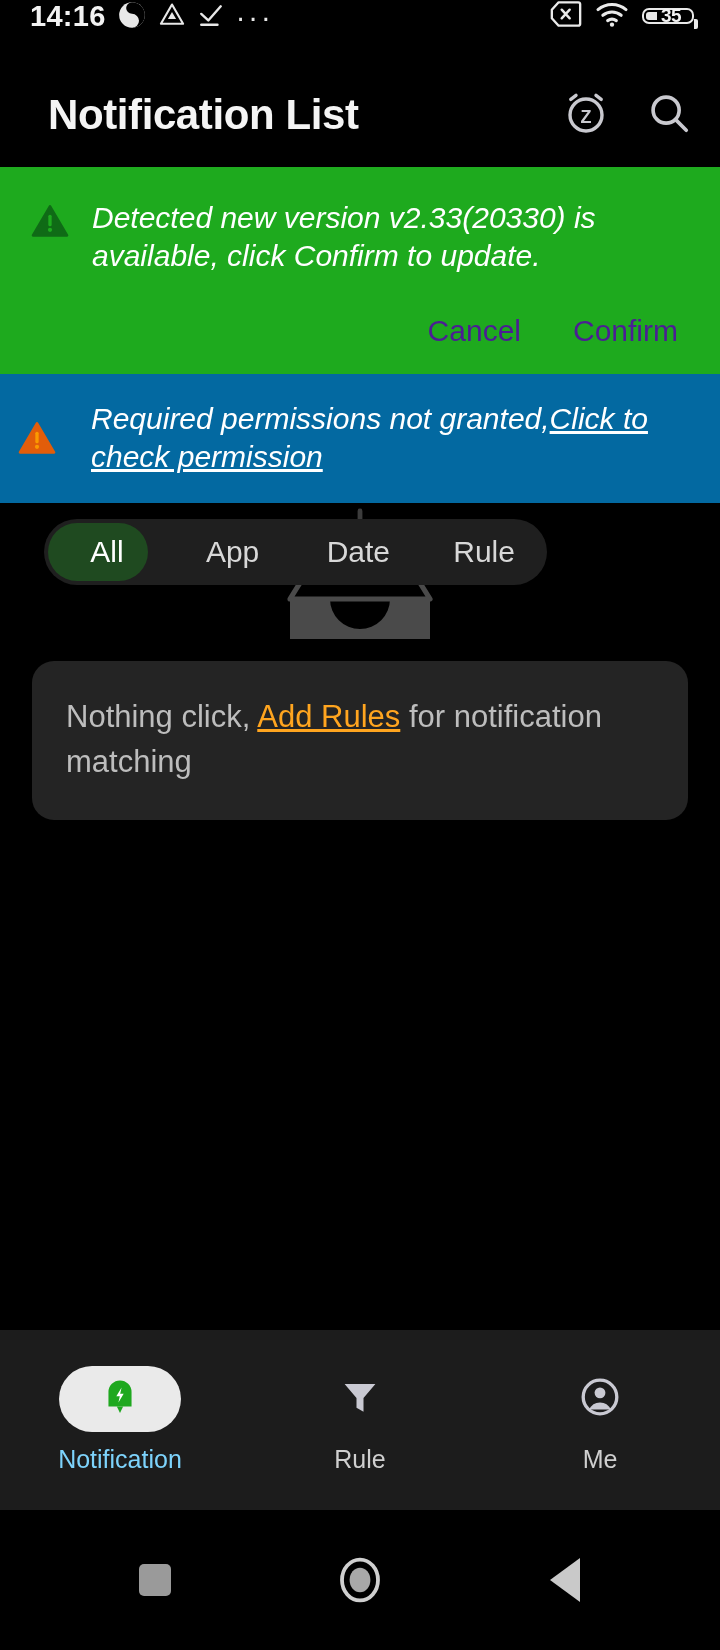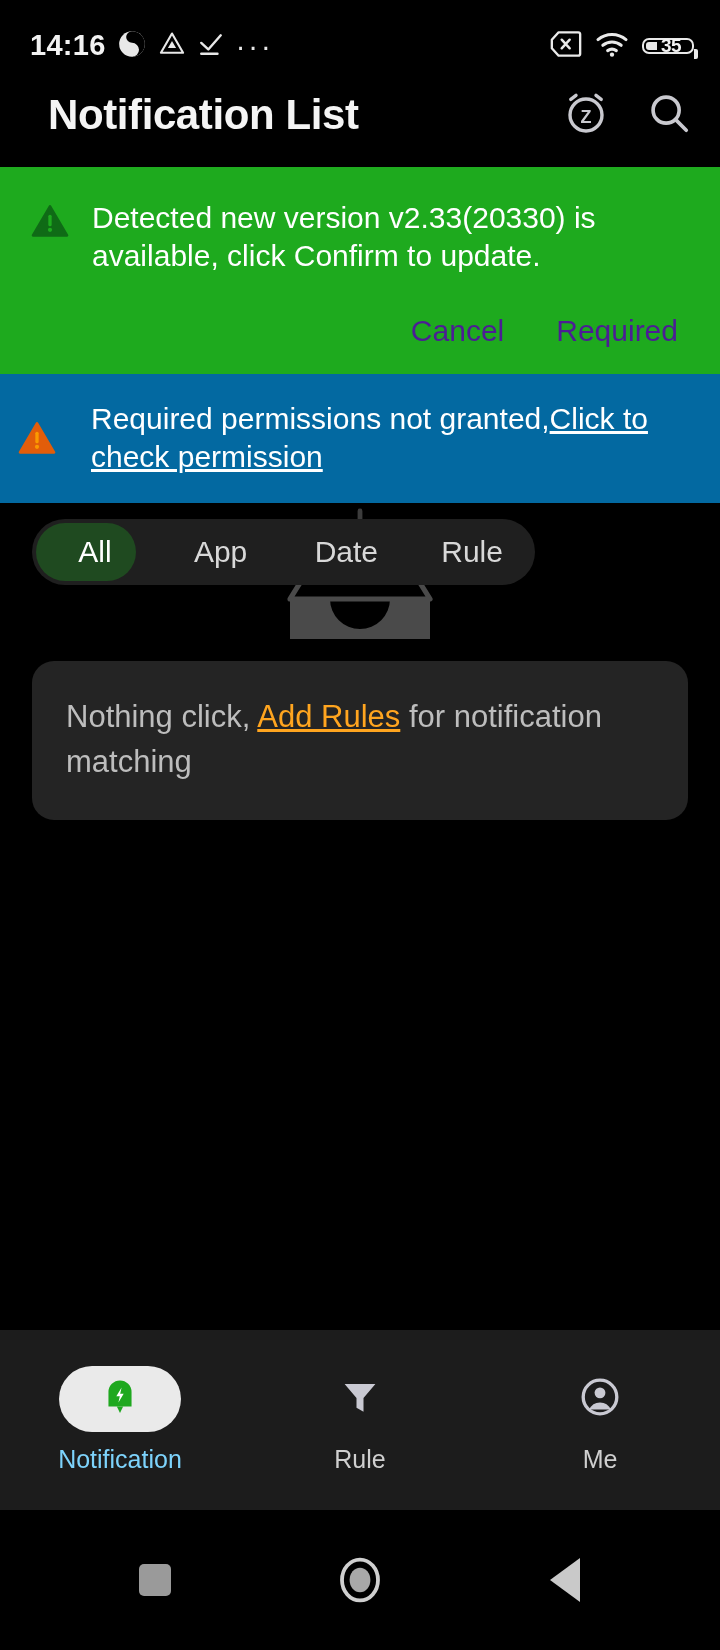--- a/index.html
+++ b/index.html
@@ -6,21 +6,21 @@
   html, body {
     width:720px; height:1650px;
     background:#000;
     font-family:"Liberation Sans", sans-serif;
     overflow:hidden;
   }
   .phone { position:relative; width:720px; height:1650px; background:#000; }
 
   
   .statusbar {
-    height:62px; display:flex; align-items:flex-end;
+    height:62px; display:flex; align-items:flex-start;
     justify-content:space-between; padding:0 26px 0 30px;
   }
   .sb-left { display:flex; align-items:center; gap:12px; }
   .sb-time { color:#f2f2f2; font-size:29px; font-weight:700; letter-spacing:.3px; }
   .sb-right { display:flex; align-items:center; gap:13px; }
   .sb-ellipsis { color:#e8e8e8; font-size:29px; letter-spacing:3px; line-height:14px;
                  display:flex; align-items:center; height:30px; }
   .battery-wrap { display:flex; align-items:center; }
   .battery {
     width:52px; height:16px; border:2.5px solid #e9e9e9; border-radius:7px;
@@ -42,21 +42,21 @@
   }
   .header-title { color:#f4f4f4; font-size:42px; font-weight:700; letter-spacing:-.4px; }
   .header-actions { display:flex; align-items:center; gap:36px; }
 
   
   .banner-green {
     background:#1eaa1e; padding:30px 30px 26px 30px;
     display:flex; flex-direction:column;
   }
   .banner-row { display:flex; align-items:flex-start; gap:22px; }
-  .banner-text { color:#fff; font-size:30px; line-height:1.28; flex:1; padding-top:2px; }
+  .banner-text { color:#fff; font-size:30px; line-height:1.28; flex:1; padding-top:2px;font-style:italic; }
   .banner-actions { display:flex; justify-content:flex-end; gap:52px; margin-top:38px; padding-right:12px; }
   .banner-btn { color:#4c1d95; font-size:30px; background:none; border:none;
                 font-family:inherit; cursor:pointer; }
 
   .banner-orange {
     background:#0369a1; padding:26px 30px 26px 17px;
     display:flex; align-items:center; gap:34px;
   }
   .banner-orange .banner-text { padding-top:0; }
   .link-underline { text-decoration:underline; color:#fff; }
@@ -64,21 +64,21 @@
   .warn-tri { flex:0 0 auto; margin-top:4px; }
 
   
   .content { position:relative; }
 
   .empty-illus {
     position:absolute; left:0; right:0; top:0;
     display:flex; justify-content:center; pointer-events:none;
   }
 
-  .tabs-wrap { position:relative; padding:16px 0 4px 32px; }
+  .tabs-wrap { position:relative; padding:16px 0 4px 32px;margin-left:12px; }
   .tabs {
     position:relative; width:503px; height:66px; background:#1f1f1f;
     border-radius:33px; display:flex; align-items:center;
   }
   .tab {
     flex:1; text-align:center; color:#d8d8d8; font-size:30px;
     line-height:66px; cursor:pointer; position:relative; z-index:2;
   }
   .tab.active { color:#ffffff; }
   .tab-pill {
@@ -208,21 +208,21 @@
         <svg width="40" height="40" viewBox="0 0 24 24">
           <path d="M12 3.2 L22.2 20.6 H1.8 Z" fill="#0f6b16" stroke="#0f6b16" stroke-width="1.6" stroke-linejoin="round"></path>
           <path d="M12 9.2 V14.2" stroke="#1eaa1e" stroke-width="2" stroke-linecap="round"></path>
           <circle cx="12" cy="17.3" r="1.25" fill="#1eaa1e"></circle>
         </svg>
       </span>
       <div class="banner-text">Detected new version v2.33(20330) is available, click Confirm to update.</div>
     </div>
     <div class="banner-actions">
       <button class="banner-btn">Cancel</button>
-      <button class="banner-btn">Required</button>
+      <button class="banner-btn">Confirm</button>
     </div>
   </div>
 
   <div class="banner-orange">
     <span class="warn-tri">
       <svg width="40" height="40" viewBox="0 0 24 24">
         <path d="M12 3.2 L22.2 20.6 H1.8 Z" fill="#e25d0a" stroke="#e25d0a" stroke-width="1.6" stroke-linejoin="round"></path>
         <path d="M12 9.2 V14.2" stroke="#fb9900" stroke-width="2" stroke-linecap="round"></path>
         <circle cx="12" cy="17.3" r="1.25" fill="#fb9900"></circle>
       </svg>

